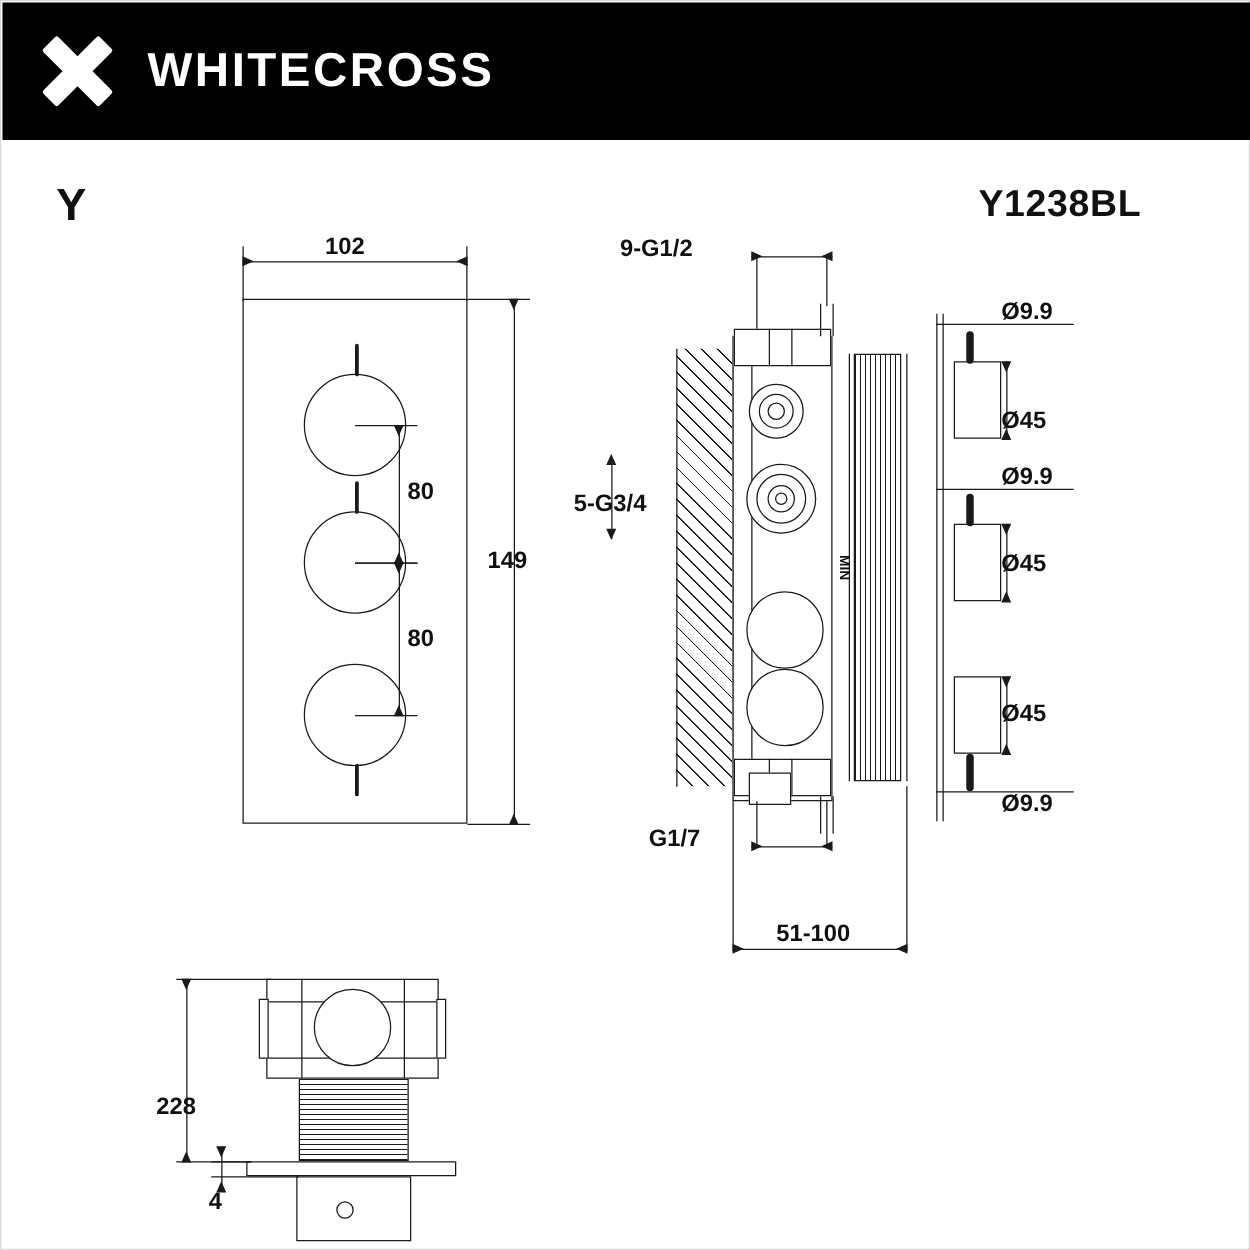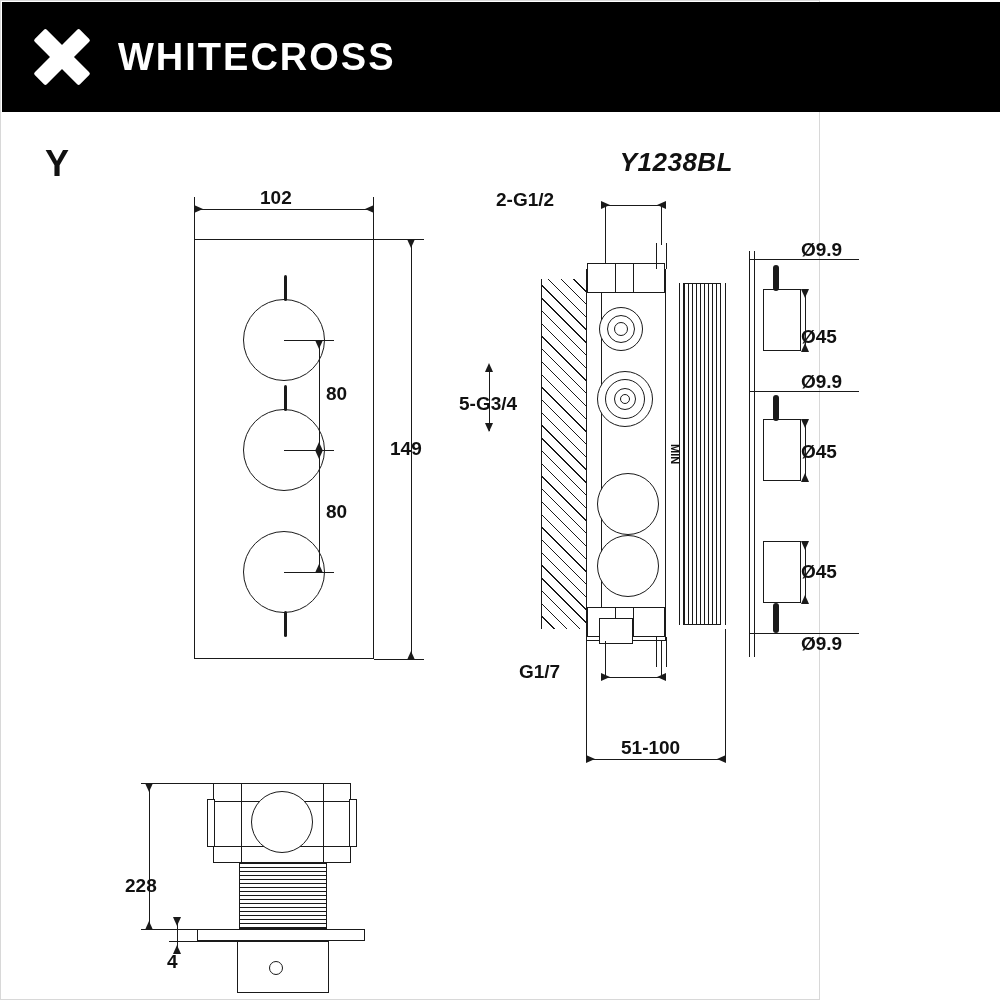--- a/index.html
+++ b/index.html
@@ -3,38 +3,38 @@
 <meta charset="utf-8">
 <style>
   html,body{margin:0;padding:0;}
   body{
     width:1000px;height:1000px;
     background:#ffffff;
     font-family:"Liberation Sans", sans-serif;
     color:#111;
     overflow:hidden;
   }
-  .page{position:relative;width:820px;height:1000px;box-sizing:border-box;border:1px solid #d8d8d8;}
+  .page{position:relative;width:1000px;height:1000px;box-sizing:border-box;border:1px solid #d8d8d8;}
 
   
   .brandbar{
     position:absolute;left:1px;top:1px;width:998px;height:110px;
     background:#000;display:flex;align-items:center;padding-left:30px;box-sizing:border-box;
   }
   .brand-logo{width:60px;height:60px;position:relative;flex:0 0 auto;}
   .brand-logo .bar{position:absolute;left:50%;top:50%;width:64px;height:17px;background:#fff;border-radius:2px;}
   .brand-logo .bar.b1{transform:translate(-50%,-50%) rotate(45deg);}
   .brand-logo .bar.b2{transform:translate(-50%,-50%) rotate(-45deg);}
   .brand-logo .notch{position:absolute;background:#000;width:14px;height:14px;transform:rotate(45deg);}
   .brand-name{
     color:#fff;font-size:38px;font-weight:bold;letter-spacing:2px;margin-left:26px;
   }
 
   .model-letter{position:absolute;left:44px;top:142px;font-size:36px;font-weight:bold;}
-  .model-code{position:absolute;right:86px;top:146px;font-size:26px;font-weight:bold;letter-spacing:0.5px;font-style:italic;}
+  .model-code{position:absolute;right:86px;top:146px;font-size:30px;font-weight:bold;letter-spacing:0.5px;}
 
   
   .ln{position:absolute;background:#1a1a1a;}
   .h{height:1px;}
   .v{width:1px;}
   .lbl{position:absolute;font-size:19px;font-weight:bold;white-space:nowrap;}
   .outline{position:absolute;border:1.5px solid #1a1a1a;box-sizing:border-box;}
   .circ{position:absolute;border:1.5px solid #1a1a1a;border-radius:50%;box-sizing:border-box;}
   .fillw{background:#fff;}
 
@@ -198,21 +198,21 @@
     <div class="lbl" style="left:800px;top:560px;">Ø45</div>
 
     <div class="ln h" style="left:748px;top:632px;width:110px;"></div>
     <div class="lbl" style="left:800px;top:632px;">Ø9.9</div>
 
     <div class="ln h" style="left:600px;top:204px;width:65px;"></div>
     <div class="ar r" style="left:600px;top:200px;"></div>
     <div class="ar l" style="left:656px;top:200px;"></div>
     <div class="ln v" style="left:604px;top:204px;height:58px;"></div>
     <div class="ln v" style="left:660px;top:204px;height:40px;"></div>
-    <div class="lbl" style="left:495px;top:188px;">2-G1/2</div>
+    <div class="lbl" style="left:495px;top:188px;">9-G1/2</div>
 
     <div class="ln v" style="left:488px;top:368px;height:62px;"></div>
     <div class="ar u" style="left:484px;top:362px;"></div>
     <div class="ar d" style="left:484px;top:422px;"></div>
     <div class="ln h" style="left:488px;top:398px;width:0px;"></div>
     <div class="lbl" style="left:458px;top:392px;">5-G3/4</div>
 
     <div class="ln h" style="left:600px;top:676px;width:65px;"></div>
     <div class="ar r" style="left:600px;top:672px;"></div>
     <div class="ar l" style="left:656px;top:672px;"></div>

